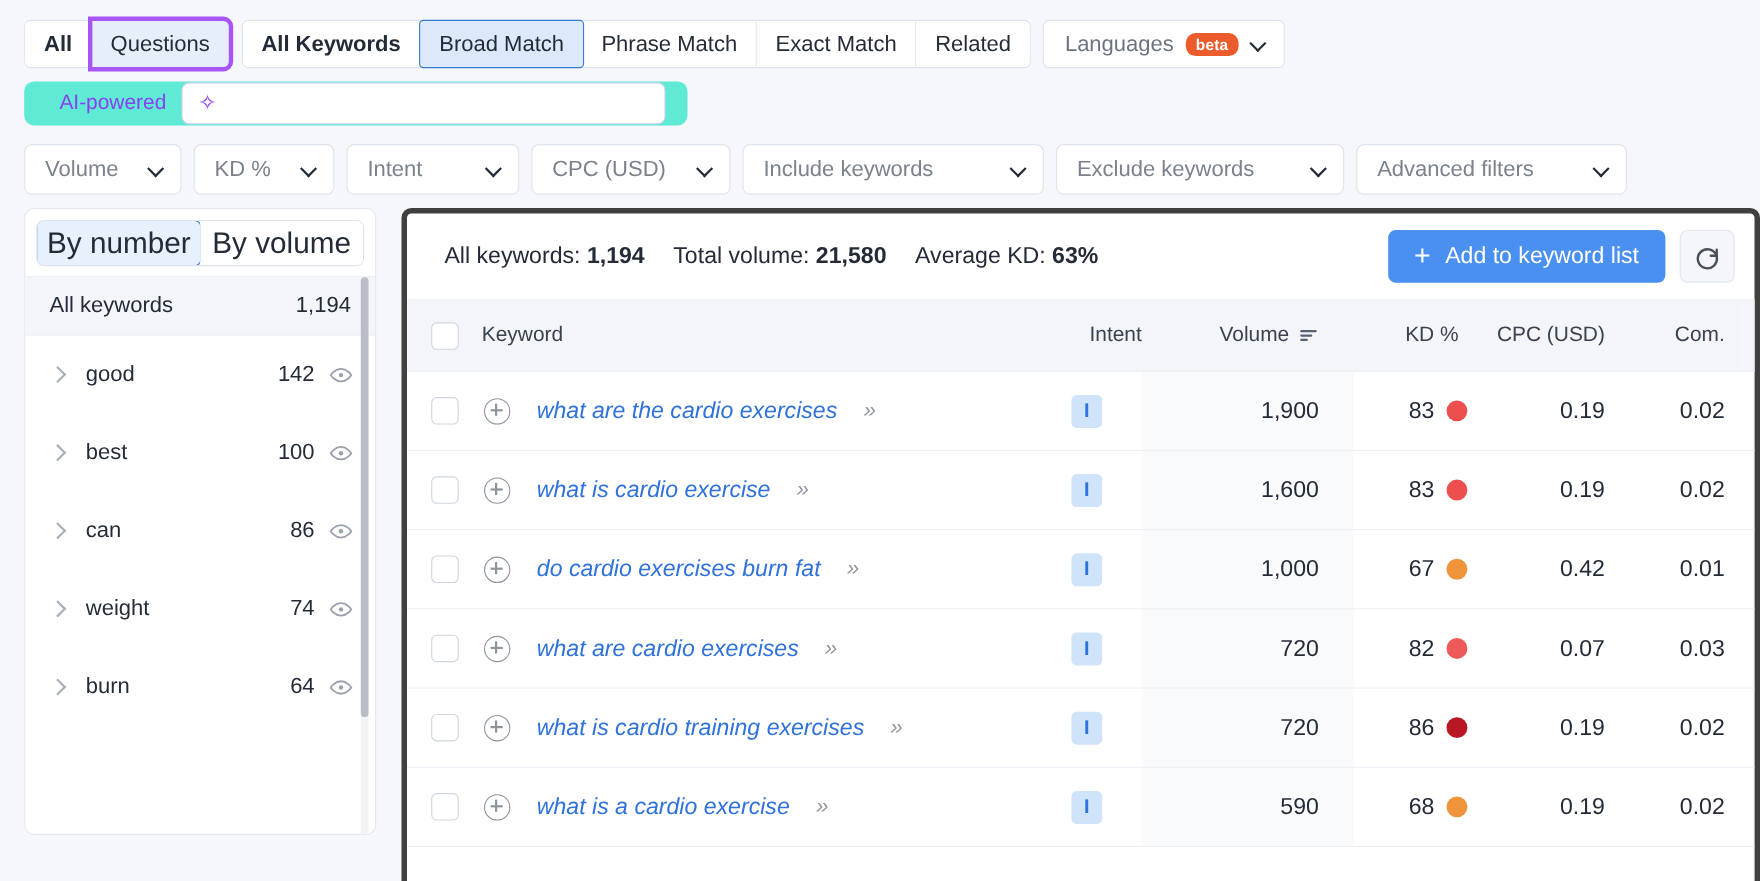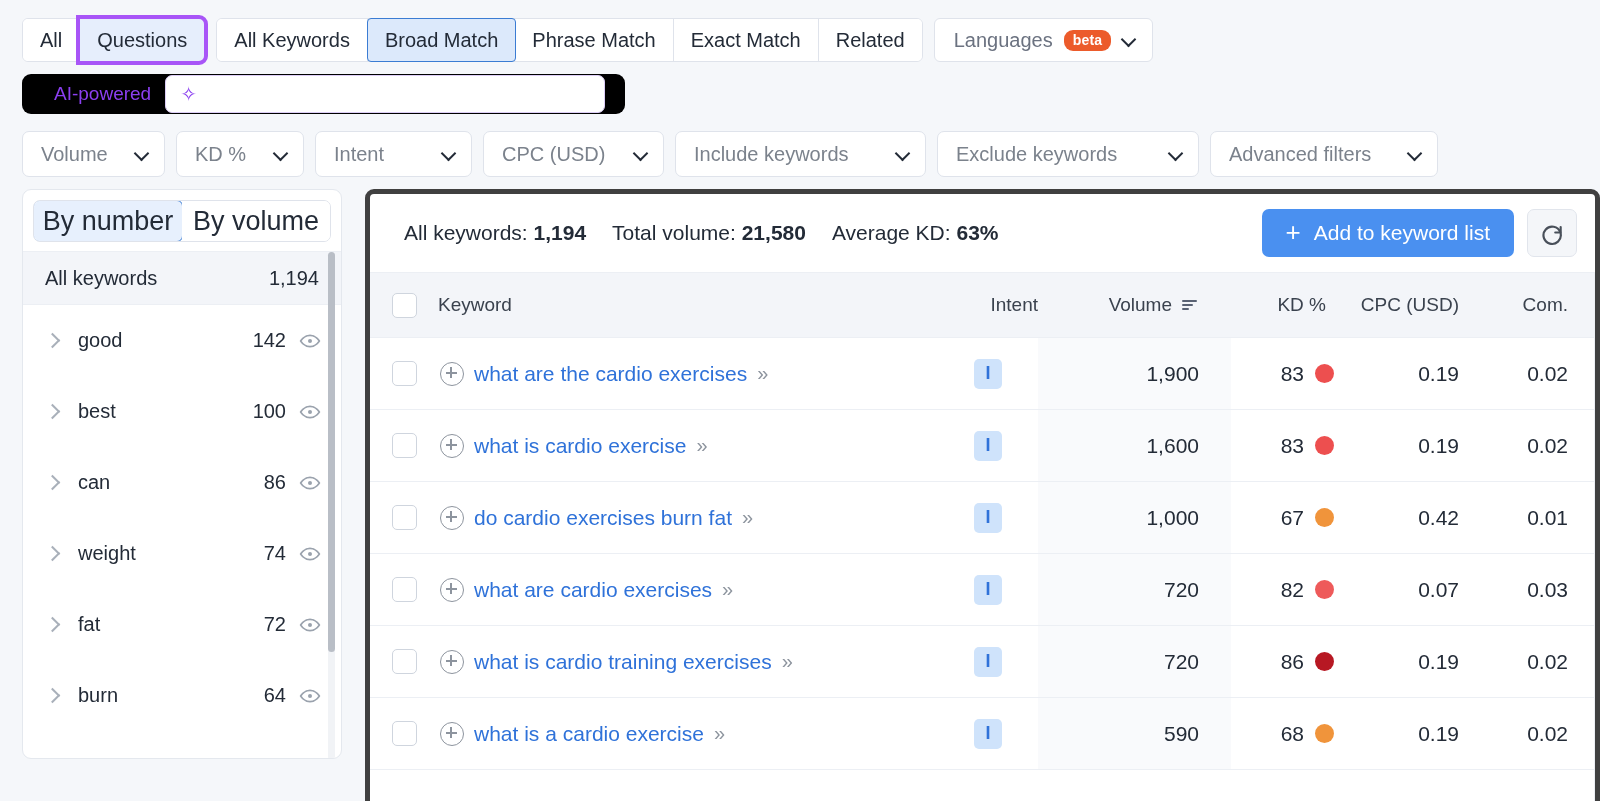--- a/index.html
+++ b/index.html
@@ -34,21 +34,21 @@
     height: 42px;
     font-size: 20px;
     color: #232b37;
     background: #ffffff;
     border-right: 1px solid #dfe3eb;
     cursor: pointer;
     white-space: nowrap;
     position: relative;
   }
   .tab:last-child { border-right: none; }
-  .tabgroup .tab:first-child { border-radius: 5px 0 0 5px; }
+  .tabgroup .tab:first-child { border-radius: 5px 0 0 5px; font-weight: bold; }
   .tabgroup .tab:last-child { border-radius: 0 5px 5px 0; }
   .tab.selected {
     background: #dce9fb;
     border: 1px solid #3b7cd3;
     margin: -1px;
     height: 44px;
     z-index: 2;
     border-radius: 4px;
   }
   .tab.highlighted {
@@ -87,21 +87,21 @@
     width: 9px; height: 9px;
     border-right: 2.6px solid #232b37;
     border-bottom: 2.6px solid #232b37;
     transform: rotate(45deg);
   }
 
   
   .ai-row { padding: 6px 0 0 22px; }
   .ai-wrap {
     display: inline-flex; align-items: center;
-    background: #000000;
+    background: #5eead4;
     border-radius: 9px;
     padding: 20px;
     height: 32px;
   }
   .ai-label {
     font-size: 19px;
     color: #8b3ff0;
     padding: 0 14px 0 12px;
     white-space: nowrap;
   }
@@ -139,23 +139,23 @@
     padding: 0 15px 0 18px;
     font-size: 20px;
     color: #7b828c;
     cursor: pointer;
     white-space: nowrap;
   }
   .filter.w-volume { width: 143px; }
   .filter.w-kd     { width: 128px; }
   .filter.w-intent { width: 157px; }
   .filter.w-cpc    { width: 181px; }
-  .filter.w-incl   { width: 251px; }
+  .filter.w-incl   { width: 274px; }
   .filter.w-excl   { width: 262px; }
-  .filter.w-adv    { width: 228px; }
+  .filter.w-adv    { width: 246px; }
 
   
   .body { display: flex; gap: 23px; padding: 12px 0 0 22px; }
 
   
   .leftpanel {
     width: 320px;
     background: #ffffff;
     border: 1px solid #e4e8ee;
     border-radius: 9px;
@@ -316,21 +316,21 @@
   .cell.right { justify-content: flex-end; }
   .cell.center { justify-content: center; }
 
   .cbox {
     width: 25px; height: 25px;
     border: 1.6px solid #cfd5de;
     border-radius: 5px;
     background: #fff;
     cursor: pointer;
   }
-  .kwcell { display: flex; align-items: center; gap: 10px; padding-left: 2px; }
+  .kwcell { display: flex; align-items: center; gap: 24px; padding-left: 2px; font-style: italic; }
   .plus-circle {
     width: 24px; height: 24px;
     border: 1.8px solid #8d949e;
     border-radius: 50%;
     position: relative;
     flex: none;
     cursor: pointer;
   }
   .plus-circle::before, .plus-circle::after {
     content:''; position: absolute; background: #8d949e;
@@ -499,31 +499,20 @@
             <svg viewBox="0 0 24 24" width="22" height="22" fill="none" stroke="currentColor" stroke-width="1.8">
                 <path d="M1.8 12s3.8-6.2 10.2-6.2S22.2 12 22.2 12 18.4 18.2 12 18.2 1.8 12 1.8 12z"></path>
                 <circle cx="12" cy="12" r="2.2" fill="currentColor" stroke="none"></circle>
               </svg>
           </span>
         </div>
         <div class="kw-item">
           <span class="kw-caret"></span>
           <span class="kw-label">weight</span>
           <span class="kw-count">74</span>
-          <span class="eye">
-            <svg viewBox="0 0 24 24" width="22" height="22" fill="none" stroke="currentColor" stroke-width="1.8">
-                <path d="M1.8 12s3.8-6.2 10.2-6.2S22.2 12 22.2 12 18.4 18.2 12 18.2 1.8 12 1.8 12z"></path>
-                <circle cx="12" cy="12" r="2.2" fill="currentColor" stroke="none"></circle>
-              </svg>
-          </span>
-        </div>
-        <div class="kw-item">
-          <span class="kw-caret"></span>
-          <span class="kw-label">fat</span>
-          <span class="kw-count">72</span>
           <span class="eye">
             <svg viewBox="0 0 24 24" width="22" height="22" fill="none" stroke="currentColor" stroke-width="1.8">
                 <path d="M1.8 12s3.8-6.2 10.2-6.2S22.2 12 22.2 12 18.4 18.2 12 18.2 1.8 12 1.8 12z"></path>
                 <circle cx="12" cy="12" r="2.2" fill="currentColor" stroke="none"></circle>
               </svg>
           </span>
         </div>
         <div class="kw-item">
           <span class="kw-caret"></span>
           <span class="kw-label">burn</span>

